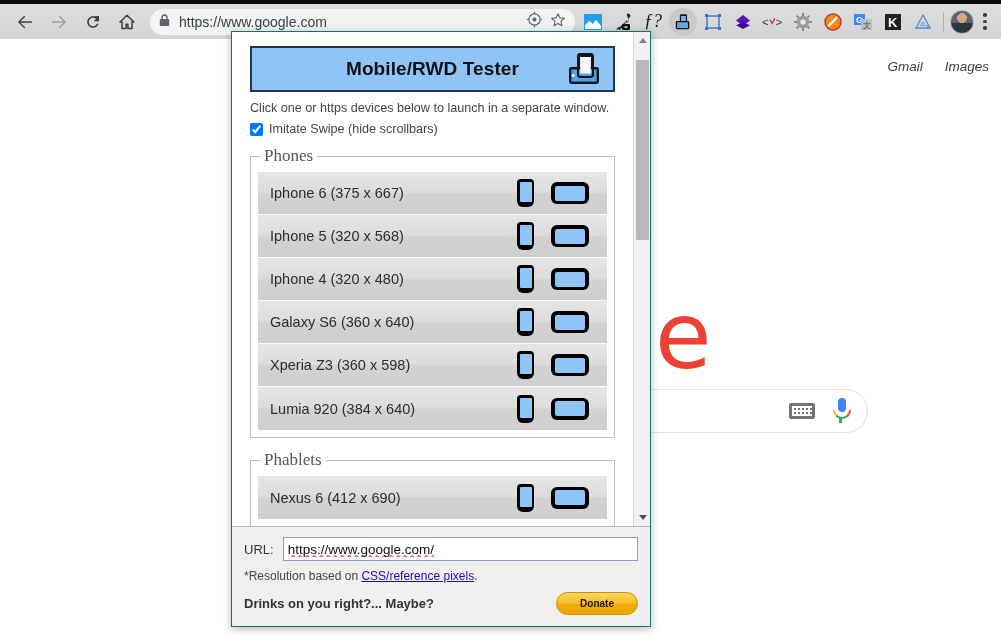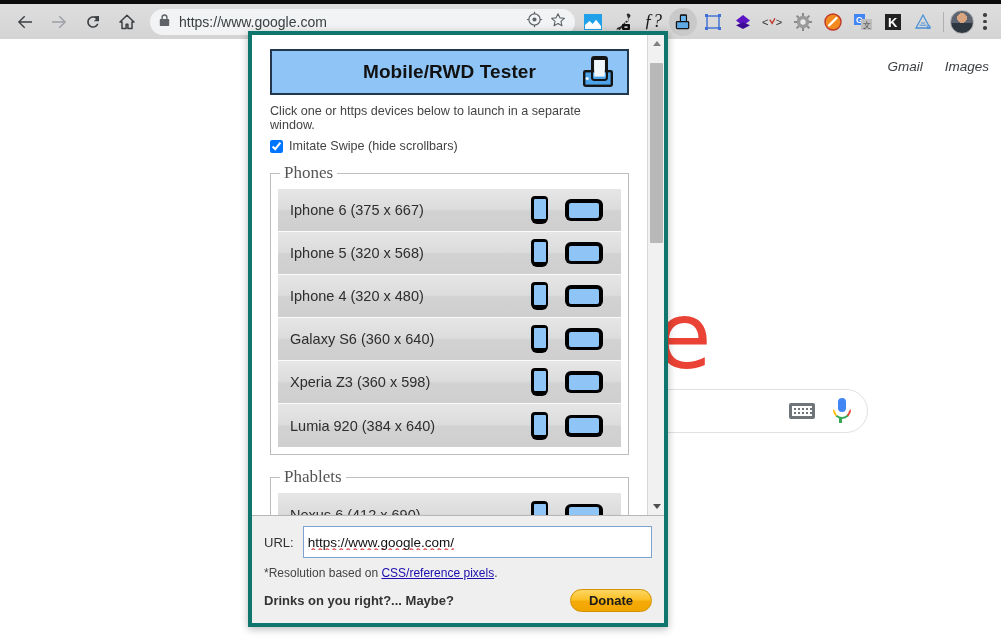--- a/index.html
+++ b/index.html
@@ -92,22 +92,22 @@
   .mic .base { position:absolute; left:8px; top:20px; width:2.5px; height:5px; background:#34a853; }
   .g-btn {
     position:absolute; left:575px; top:433px; height:34px;
     background:#f8f9fa; border:1px solid #f8f9fa; border-radius:4px;
     display:flex; align-items:center; padding:0 16px;
     font-size:13.5px; color:#3c4043;
   }
 
   
   .popup {
-    position:absolute; left:248px; top:31px; width:420px; height:596px;
-    background:#ffffff; border:4px solid #0f766e;
+    position:absolute; left:231px; top:31px; width:420px; height:596px;
+    background:#ffffff; border:1px solid #0f766e;
     box-shadow:0 2px 8px rgba(0,0,0,.28);
     display:flex; flex-direction:column;
   }
   .popup-body {
     position:relative; flex:1 1 auto; overflow:hidden;
     padding:14px 18px 0 18px;
   }
   .popup-scroll { position:absolute; left:0; top:0; right:17px; bottom:0;
                   padding:14px 18px 0 18px; overflow:hidden; }
 
@@ -169,36 +169,36 @@
   }
 
   
   .popup-footer {
     flex:0 0 auto; background:#efefef; border-top:1px solid #b7b7b7;
     padding:10px 12px 11px 12px;
   }
   .url-row { display:flex; align-items:center; gap:9px; margin-bottom:8px; }
   .url-label { font-size:13px; color:#333; }
   .url-input {
-    flex:1 1 auto; height:32px; border:1px solid #7da2d0; background:#fff;
+    flex:1 1 auto; height:24px; border:1px solid #7da2d0; background:#fff;
     font-size:13.5px; color:#111; padding:0 4px;
     font-family:"Liberation Sans", sans-serif;
     text-decoration: underline wavy #e04a4a;
     text-decoration-skip-ink:none;
   }
   .res-note { font-size:12px; color:#444; margin-bottom:9px; }
   .res-note a { color:#1a0dab; }
   .donate-row { display:flex; align-items:center; justify-content:space-between; }
   .donate-text { font-size:13px; font-weight:bold; color:#333; }
   .donate-btn {
     width:82px; height:23px; border-radius:12px;
     background:linear-gradient(to bottom, #fcd663 0%, #fbbf24 48%, #f5ab09 52%, #f0a500 100%);
     border:1px solid #d39100;
     display:flex; align-items:center; justify-content:center;
-    font-size:13px; font-weight:bold; color:#1a1a1a;
+    font-size:10px; font-weight:bold; color:#1a1a1a;
   }
 </style>
 </head>
 <body>
 
 <div id="screen">
 
   <div class="chrome-topstrip"></div>
 
   <div class="toolbar">

